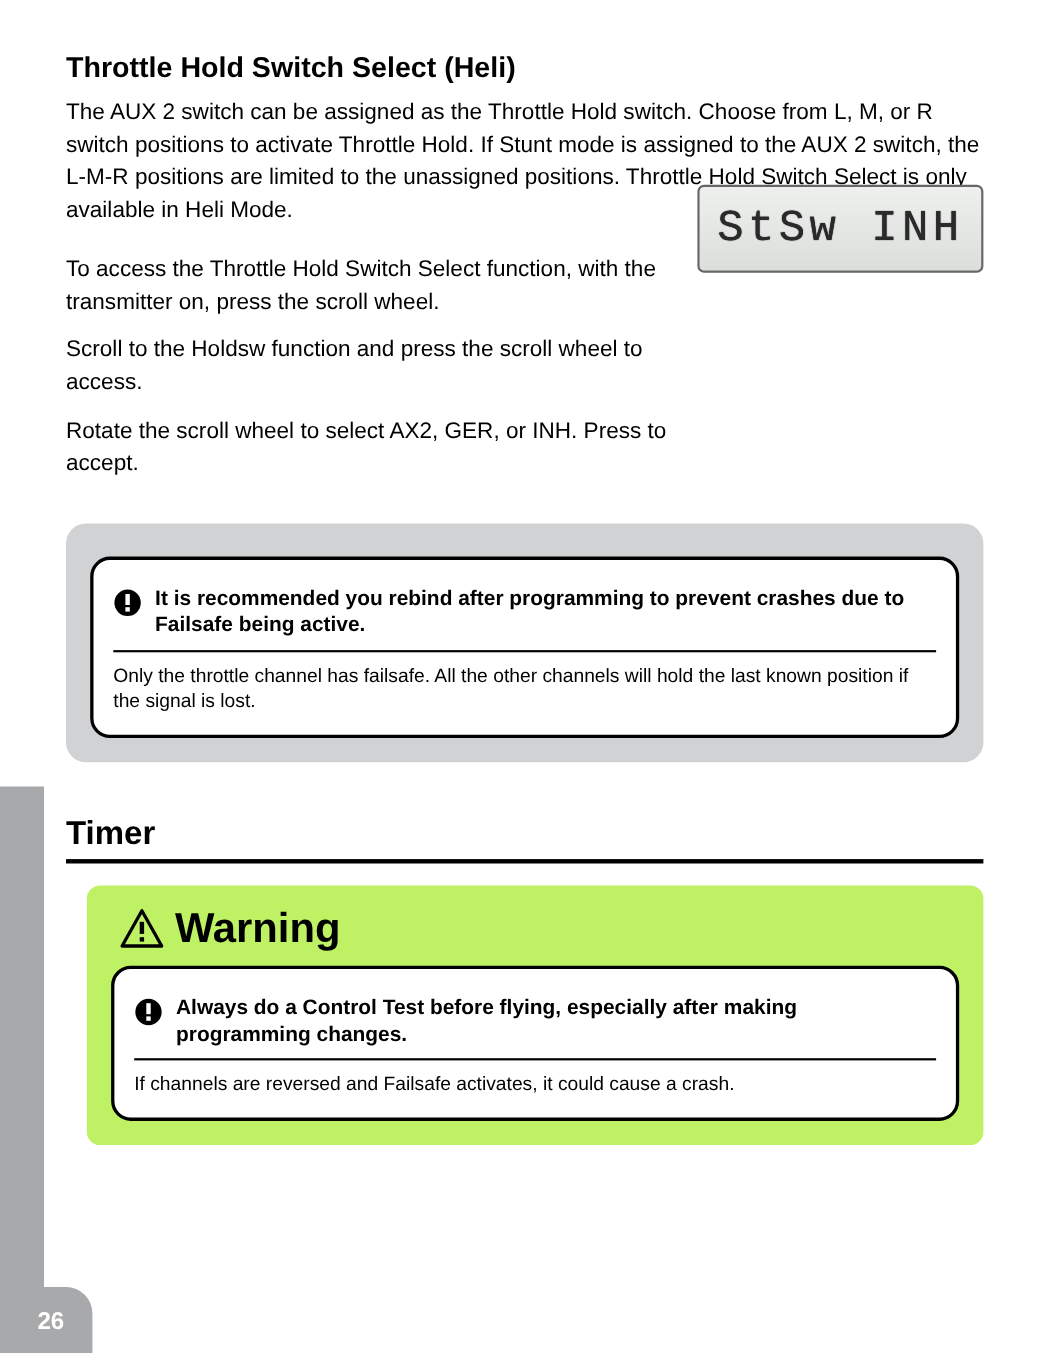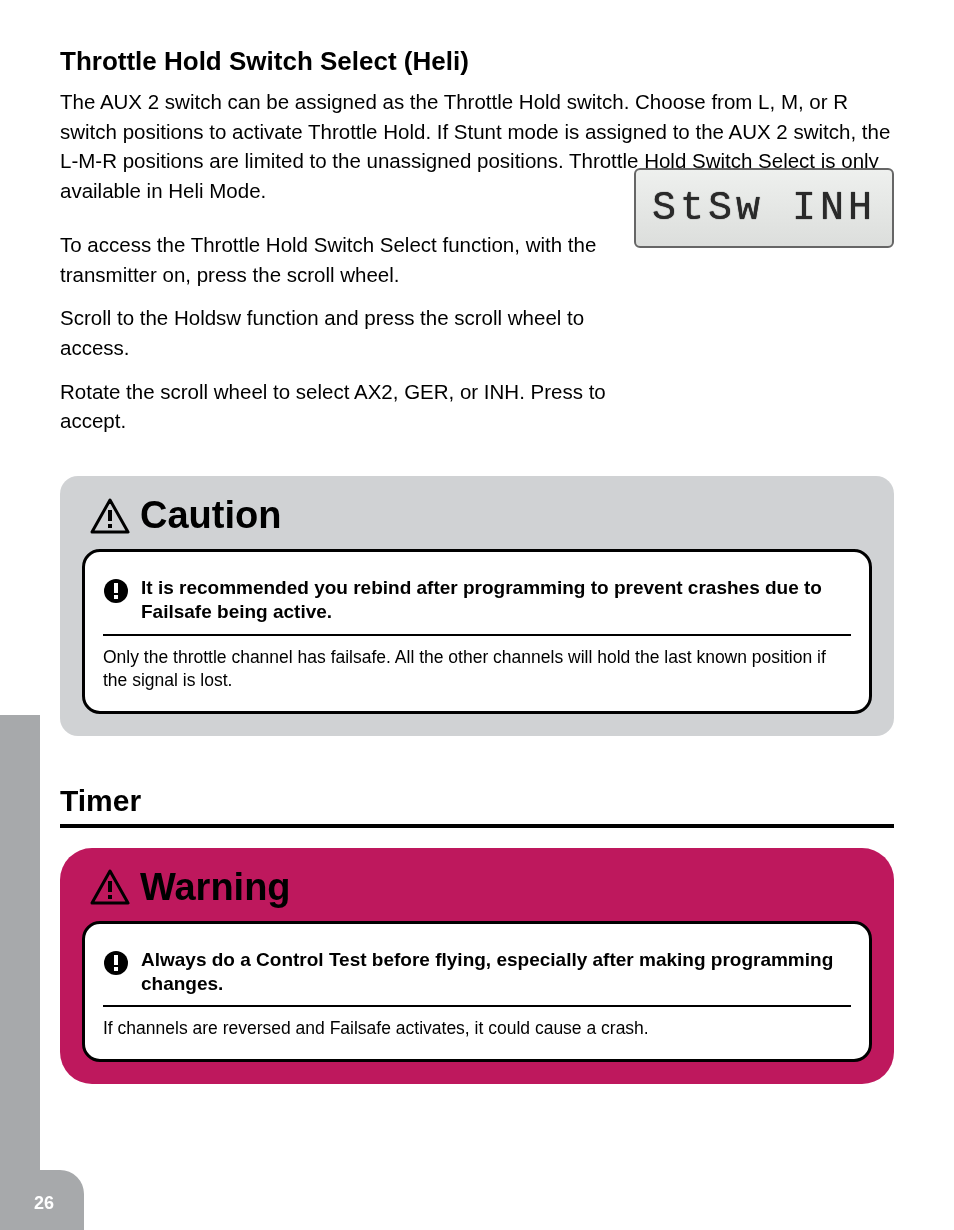--- a/index.html
+++ b/index.html
@@ -26,23 +26,23 @@
   .inner-box { margin-top: 12px; background: #fff; border: 3px solid #000; border-radius: 18px; padding: 24px 18px 18px 18px; }
   .inner-top { display: flex; align-items: flex-start; gap: 12px; }
   .excl-icon { flex: 0 0 auto; margin-top: 2px; }
   .inner-headline { font-size: 19px; font-weight: bold; line-height: 1.25; }
   .inner-rule { border: none; border-top: 2px solid #000; margin: 10px 0 10px 0; }
   .inner-desc { font-size: 17.5px; line-height: 1.35; }
 
   .timer-heading { font-size: 30px; font-weight: bold; margin-top: 48px; margin-bottom: 6px; }
   .timer-rule { border: none; border-top: 4px solid #000; margin-bottom: 20px; }
 
-  .warning-card { margin-top: 6px; background: #be185d; border-radius: 32px; padding: 18px 22px 22px 22px; }
+  .warning-card { margin-top: 6px; background: #bef264; border-radius: 12px; padding: 18px 22px 22px 22px; margin-left: 19px; }
 
-  .page-num { position: absolute; left: 34px; bottom: 16px; font-size: 18px; font-weight: bold; color: #fff; }
+  .page-num { position: absolute; left: 34px; bottom: 16px; font-size: 22px; font-weight: bold; color: #fff; }
   .page-pill { position: absolute; left: 0; bottom: 0; width: 84px; height: 60px; background: #a7a9ab; border-top-right-radius: 24px; }
 </style>
 </head>
 <body>
 
 <div class="page">
   <div class="tab-left"></div>
   <div class="page-pill"></div>
   <div class="page-num">26</div>
 
@@ -55,30 +55,20 @@
       <div class="lcd">StSw INH</div>
     </div>
 
     <div class="para-block">
       <div class="para">To access the Throttle Hold Switch Select function, with the transmitter on, press the scroll wheel.</div>
       <div class="para">Scroll to the Holdsw function and press the scroll wheel to access.</div>
       <div class="para">Rotate the scroll wheel to select AX2, GER, or INH. Press to accept.</div>
     </div>
 
     <div class="caution-card">
-      <div class="caution-title-row">
-        <span class="tri-icon">
-          <svg width="40" height="36" viewBox="0 0 40 36">
-            <polygon points="20,2 38,34 2,34" fill="none" stroke="#000" stroke-width="3" stroke-linejoin="round"></polygon>
-            <rect x="18" y="12" width="4" height="11" fill="#000"></rect>
-            <rect x="18" y="26" width="4" height="4" fill="#000"></rect>
-          </svg>
-        </span>
-        <span class="caution-title">Caution</span>
-      </div>
       <div class="inner-box">
         <div class="inner-top">
           <span class="excl-icon">
             <svg width="26" height="26" viewBox="0 0 26 26">
               <circle cx="13" cy="13" r="12" fill="#000"></circle>
               <rect x="11" y="5" width="4" height="10" fill="#fff"></rect>
               <rect x="11" y="17" width="4" height="4" fill="#fff"></rect>
             </svg>
           </span>
           <div class="inner-headline">It is recommended you rebind after programming to prevent crashes due to Failsafe being active.</div>

